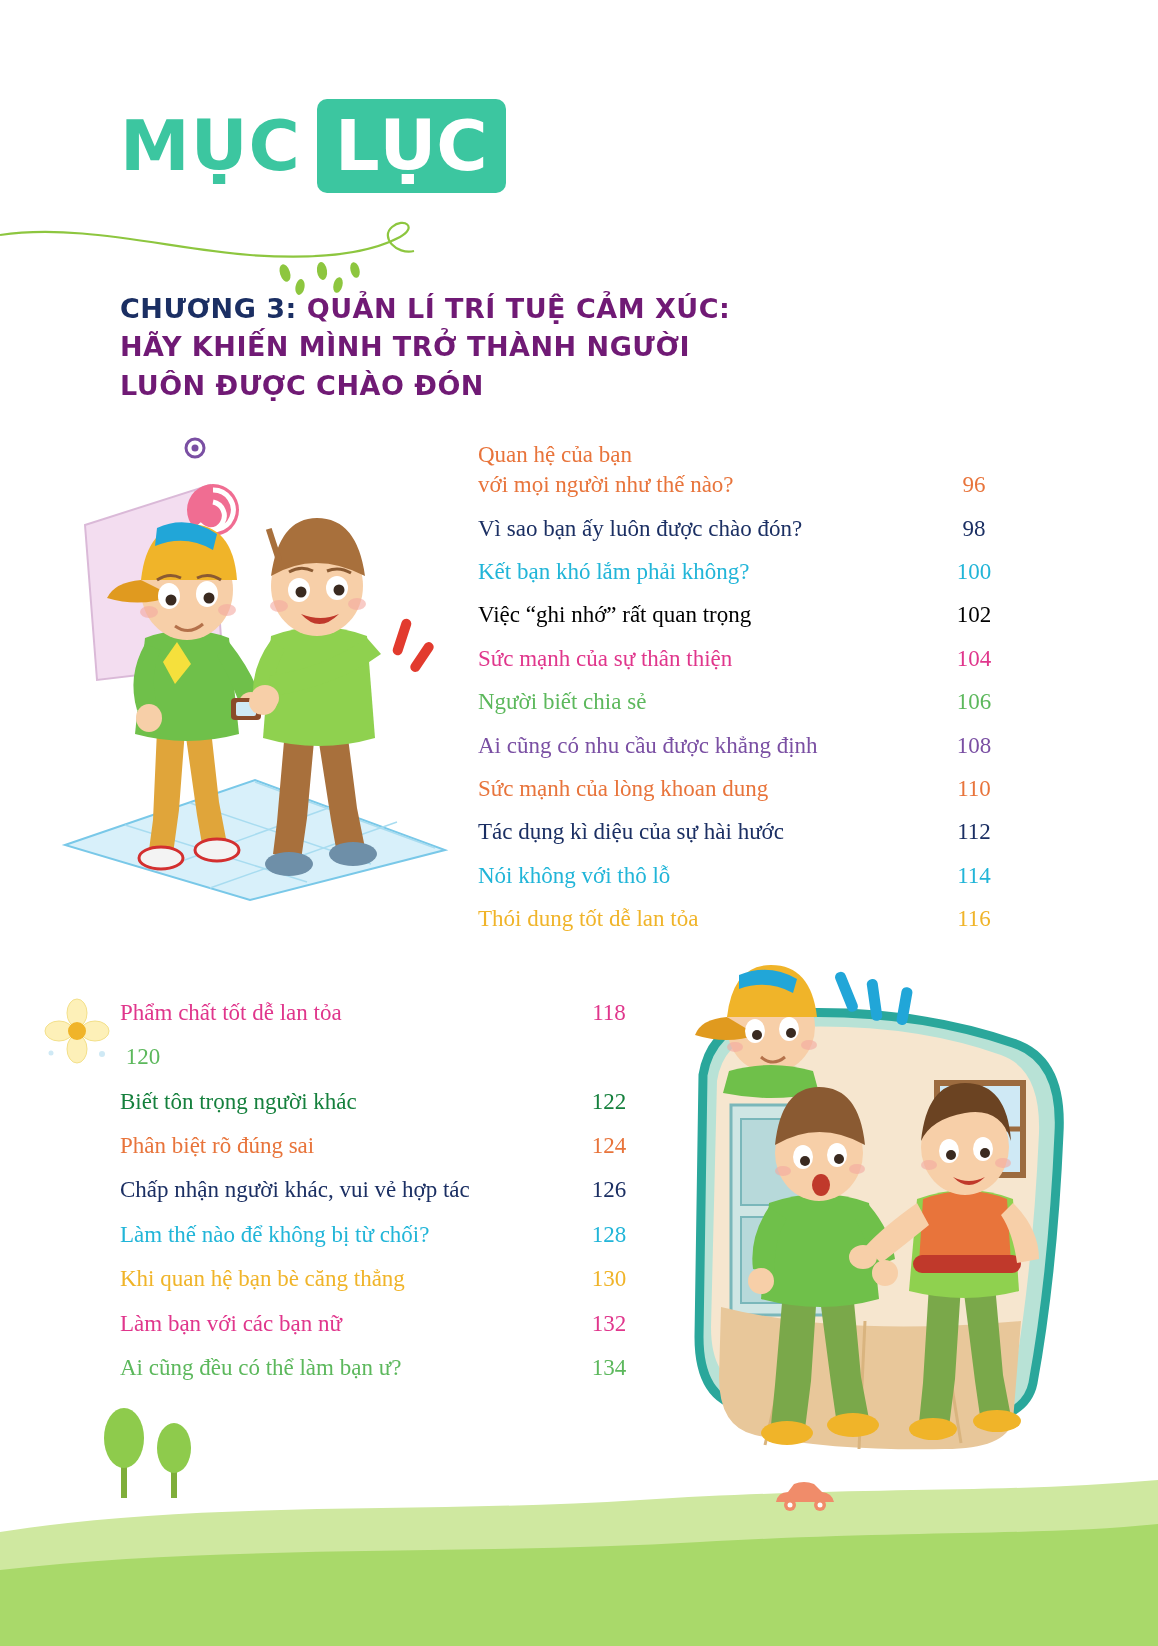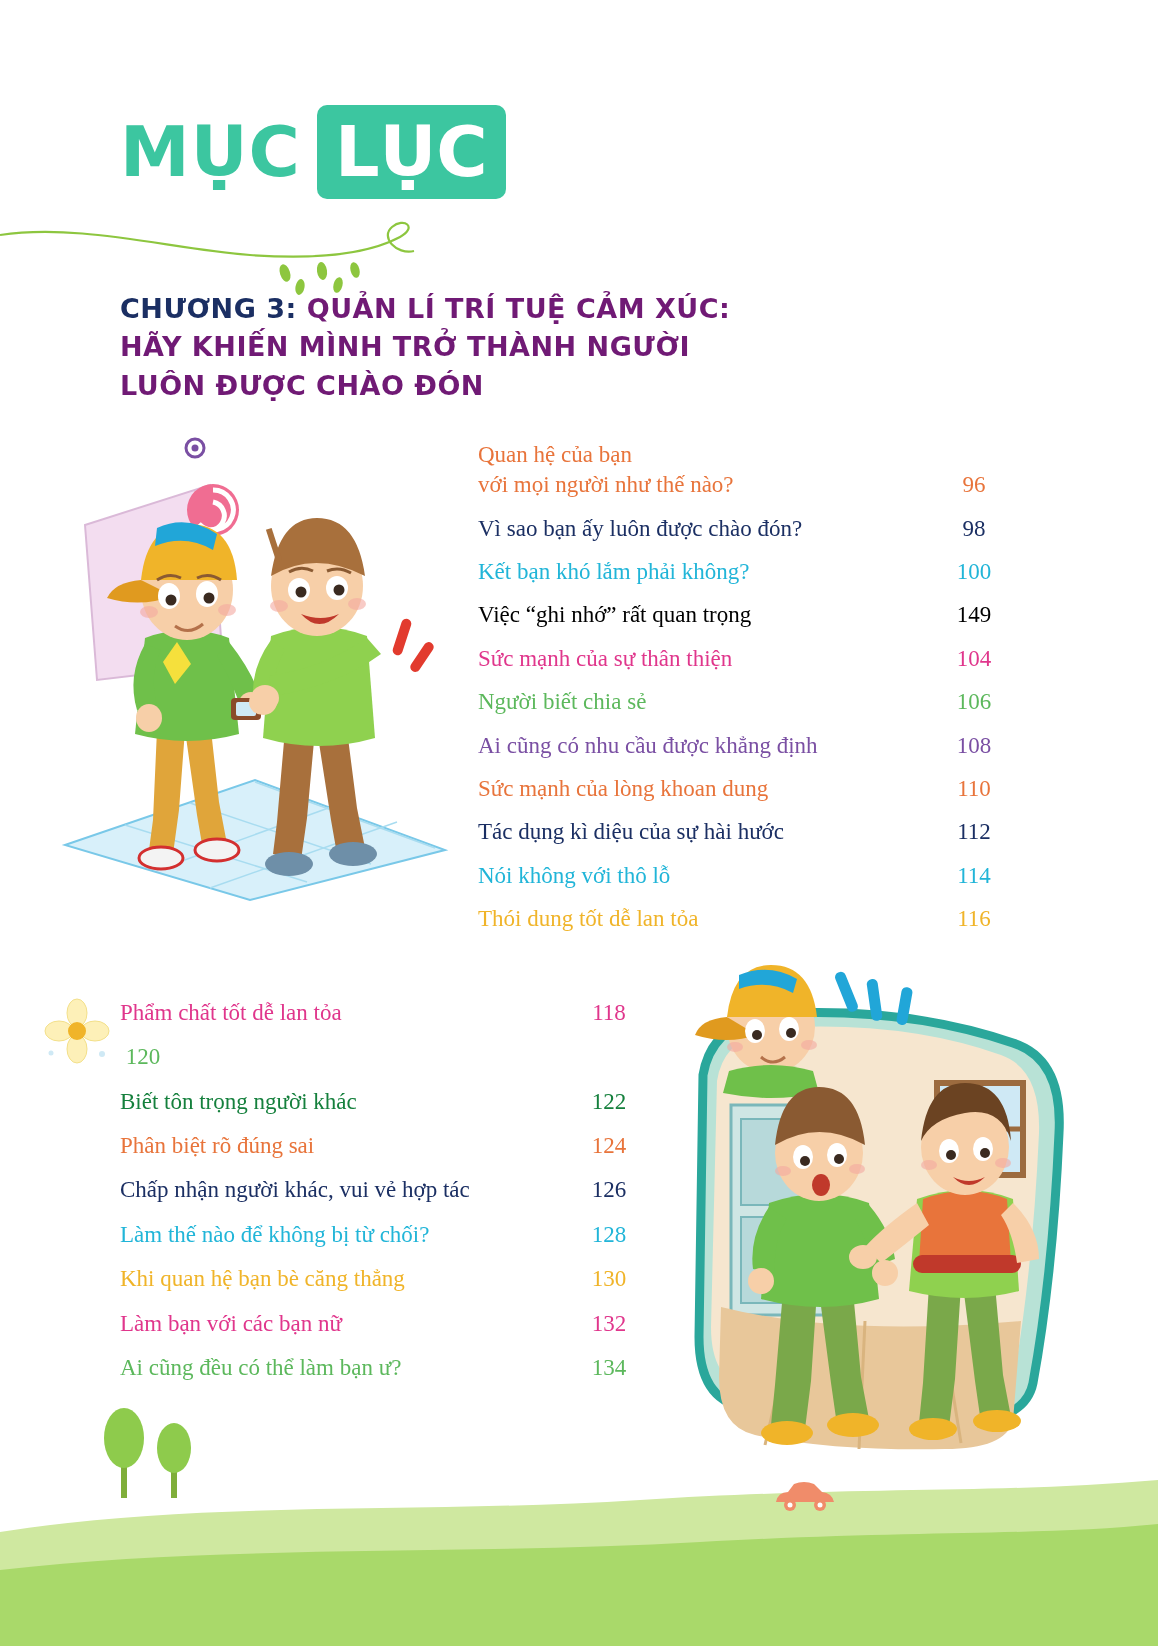--- a/index.html
+++ b/index.html
@@ -17,21 +17,21 @@
 
   .page {
     position: absolute;
     inset: 0;
   }
 
   
   .title-block {
     position: absolute;
     left: 120px;
-    top: 105px;
+    top: 99px;
     display: flex;
     align-items: center;
     gap: 16px;
   }
   .title-word-1 {
     font-family: "DejaVu Sans", sans-serif;
     font-weight: bold;
     font-size: 70px;
     color: #3cc6a0;
     letter-spacing: 1px;
@@ -288,21 +288,21 @@
     <div class="toc-row" style="color:#1b2f63">
       <span class="label">Vì sao bạn ấy luôn được chào đón?</span>
       <span class="page-num">98</span>
     </div>
     <div class="toc-row" style="color:#21b5d8">
       <span class="label">Kết bạn khó lắm phải không?</span>
       <span class="page-num">100</span>
     </div>
     <div class="toc-row" style="color:#000000">
       <span class="label">Việc “ghi nhớ” rất quan trọng</span>
-      <span class="page-num">149</span>
+      <span class="page-num">102</span>
     </div>
     <div class="toc-row" style="color:#e0368c">
       <span class="label">Sức mạnh của sự thân thiện</span>
       <span class="page-num">104</span>
     </div>
     <div class="toc-row" style="color:#5cb85c">
       <span class="label">Người biết chia sẻ</span>
       <span class="page-num">106</span>
     </div>
     <div class="toc-row" style="color:#7a4fa3">

